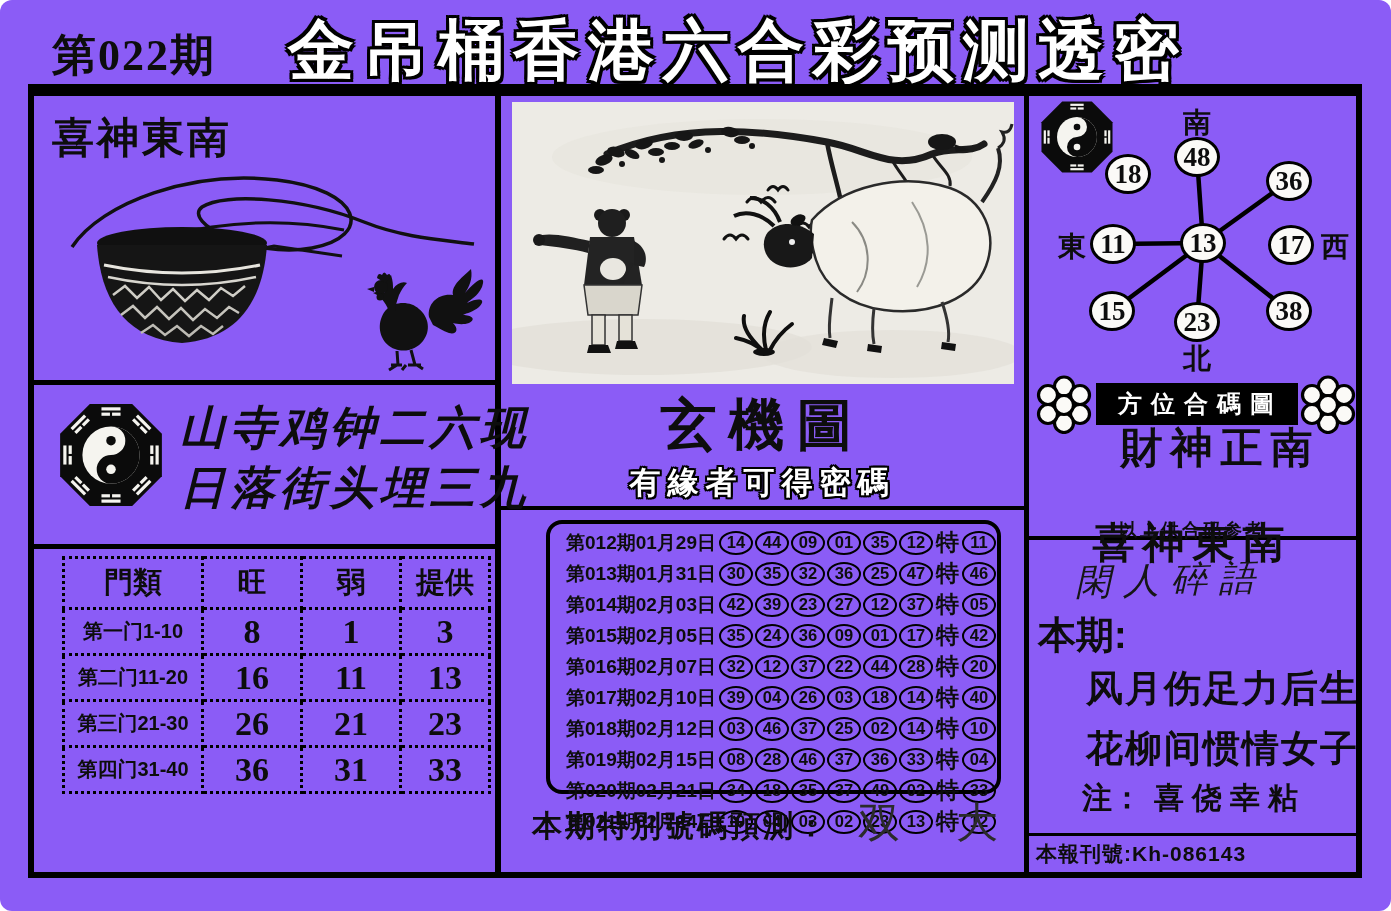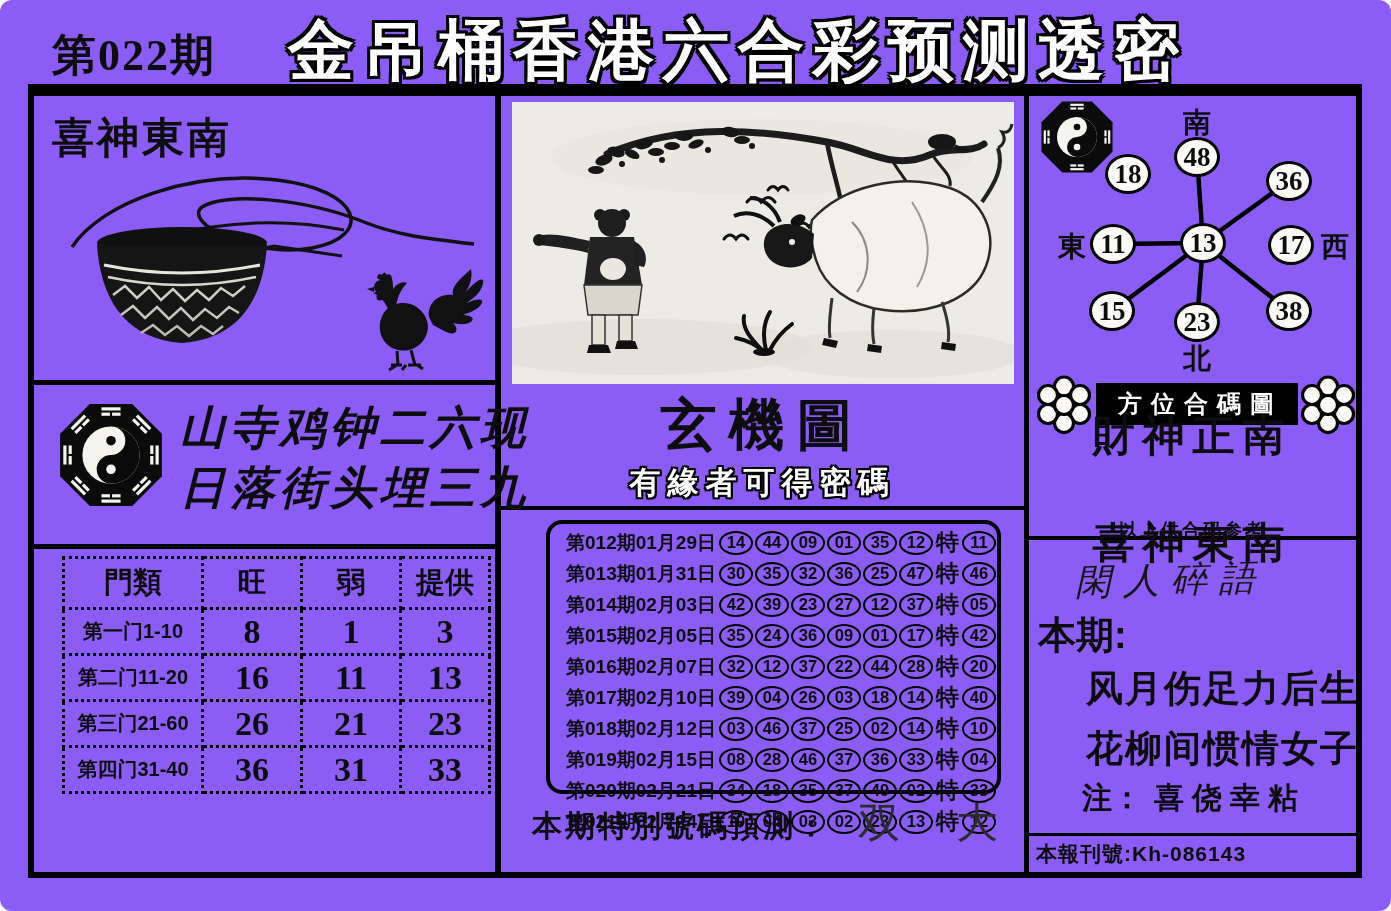--- a/index.html
+++ b/index.html
@@ -164,21 +164,21 @@
       <td class="gn">1</td>
       <td class="gn">3</td>
     </tr>
     <tr>
       <td class="gl">第二门11-20</td>
       <td class="gn">16</td>
       <td class="gn">11</td>
       <td class="gn">13</td>
     </tr>
     <tr>
-      <td class="gl">第三门21-60</td>
+      <td class="gl">第三门21-30</td>
       <td class="gn">26</td>
       <td class="gn">21</td>
       <td class="gn">23</td>
     </tr>
     <tr>
       <td class="gl">第四门31-40</td>
       <td class="gn">36</td>
       <td class="gn">31</td>
       <td class="gn">33</td>
     </tr>
@@ -449,21 +449,21 @@
         <circle cx="46" cy="21" r="9.5"></circle>
         <circle cx="46" cy="40" r="9.5"></circle>
       <circle cx="30" cy="49" r="9.5"></circle>
         <circle cx="14" cy="40" r="9.5"></circle>
         <circle cx="14" cy="21" r="9.5"></circle>
       <circle cx="30" cy="31" r="9.5"></circle>
     </g>
   </svg>
   <div class="abs banner">方位合碼圖</div>
 
-  <div class="abs fortune serif" style="top:408px;">財神正南</div>
+  <div class="abs fortune serif" style="top:420px;margin-left:28px;">財神正南</div>
   <div class="abs fortune serif" style="top:479px;margin-top:36px;">喜神東南</div>
   <div class="abs note-small">以上供合码参考</div>
 
   <div class="abs gossip serif">閑人碎語</div>
   <div class="abs benqi">本期:</div>
   <div class="abs verse serif" style="top:664px;">风月伤足力后生</div>
   <div class="abs verse serif" style="top:716px;margin-top:8px;">花柳间惯情女子</div>
   <div class="abs zhu serif">
     <b>注：</b><span class="v">喜侥幸粘</span>
   </div>

